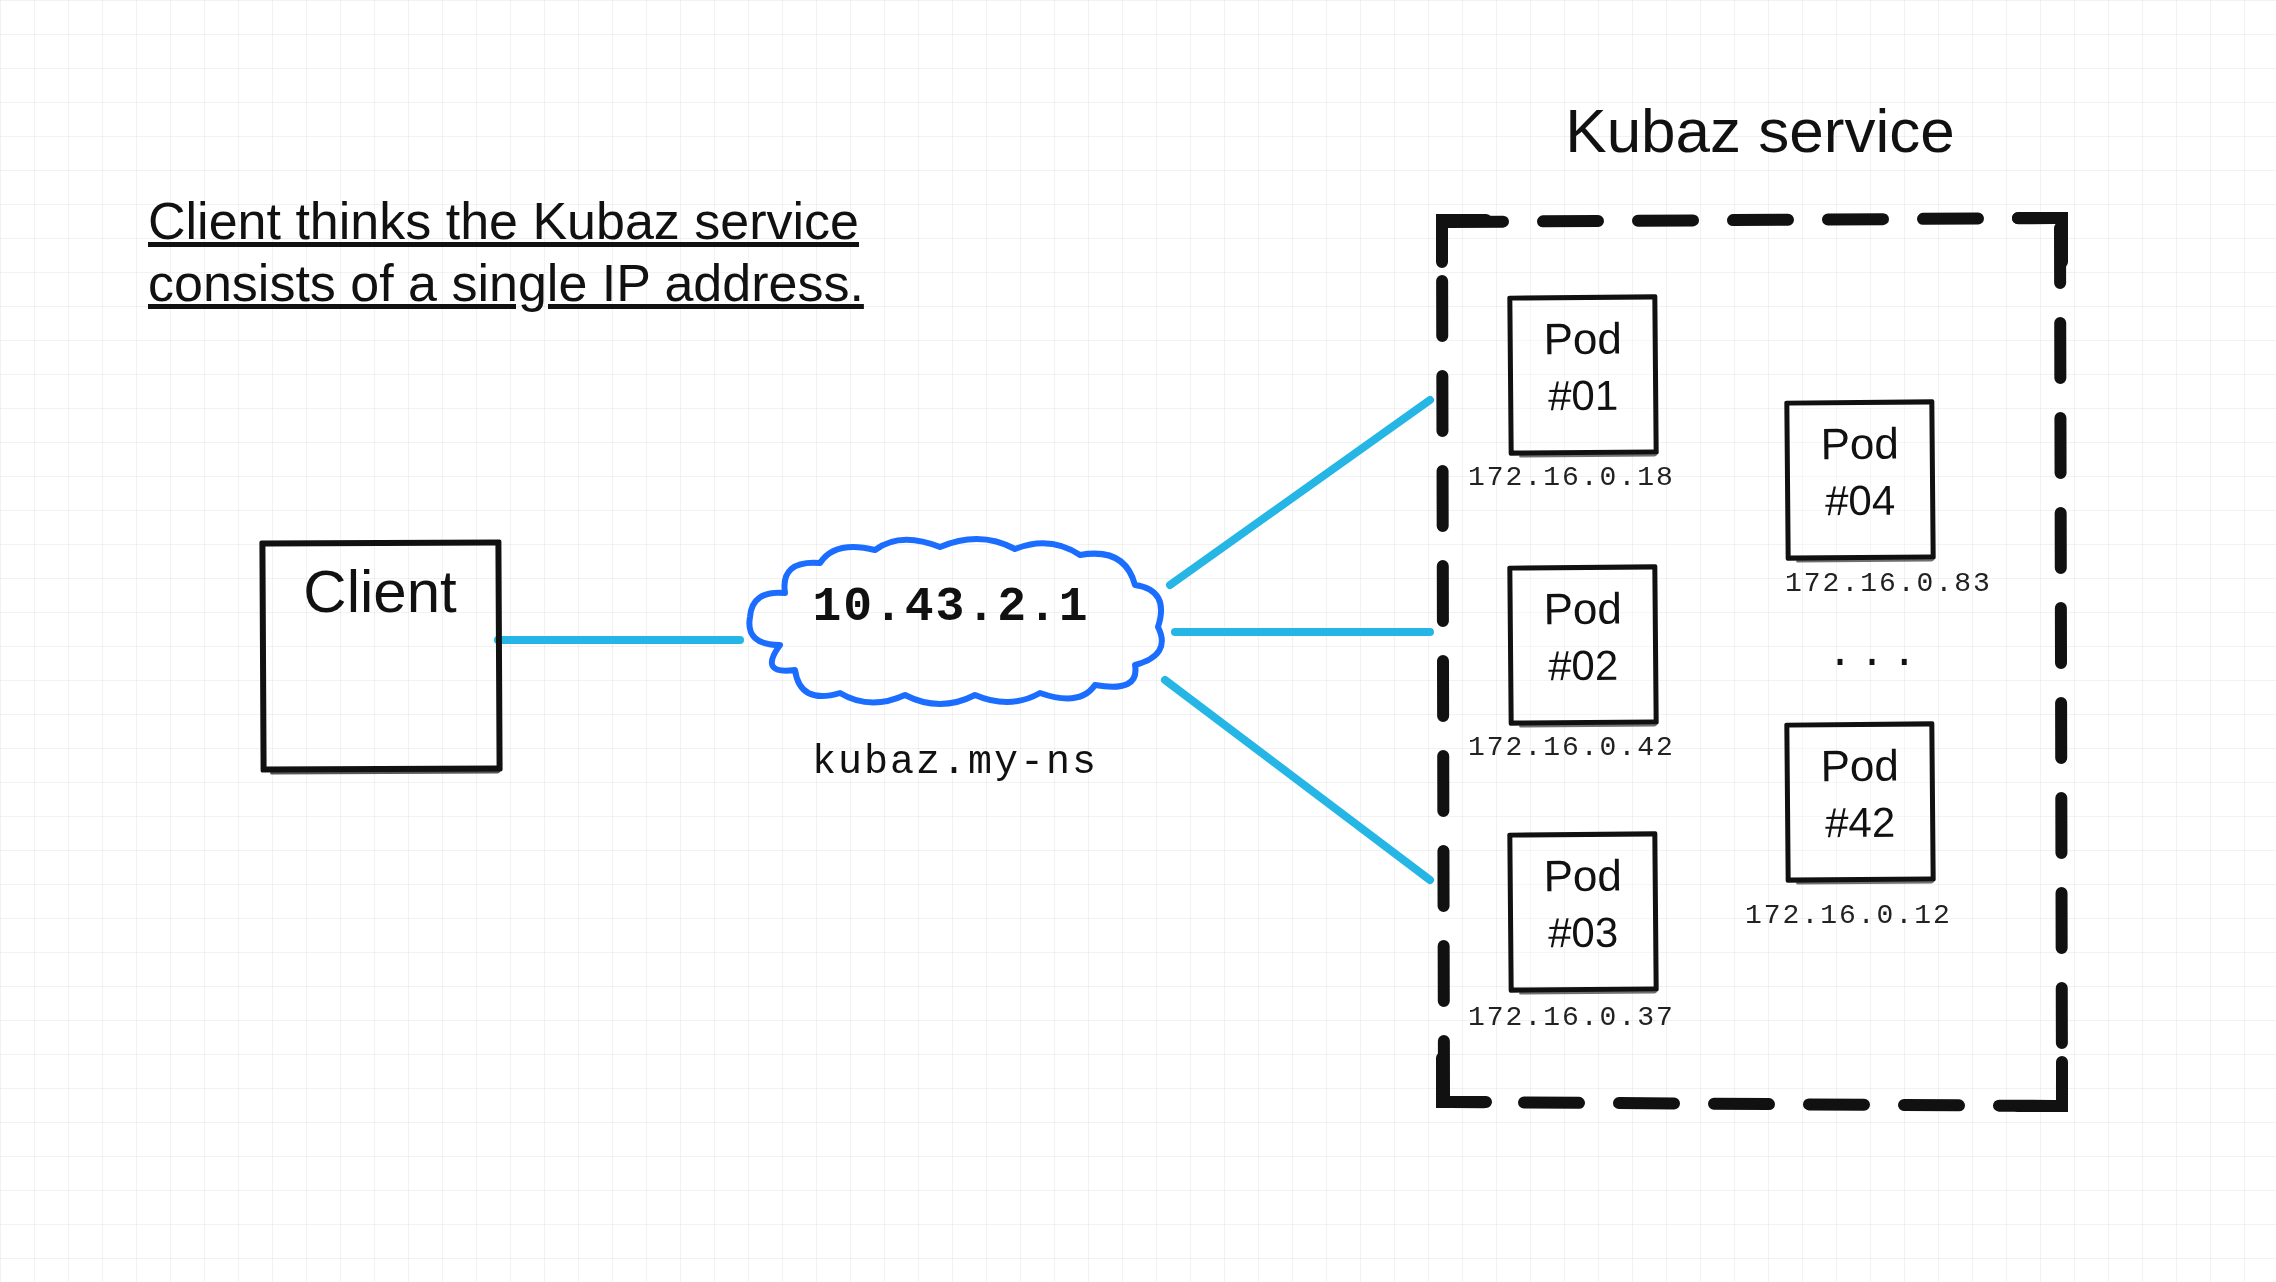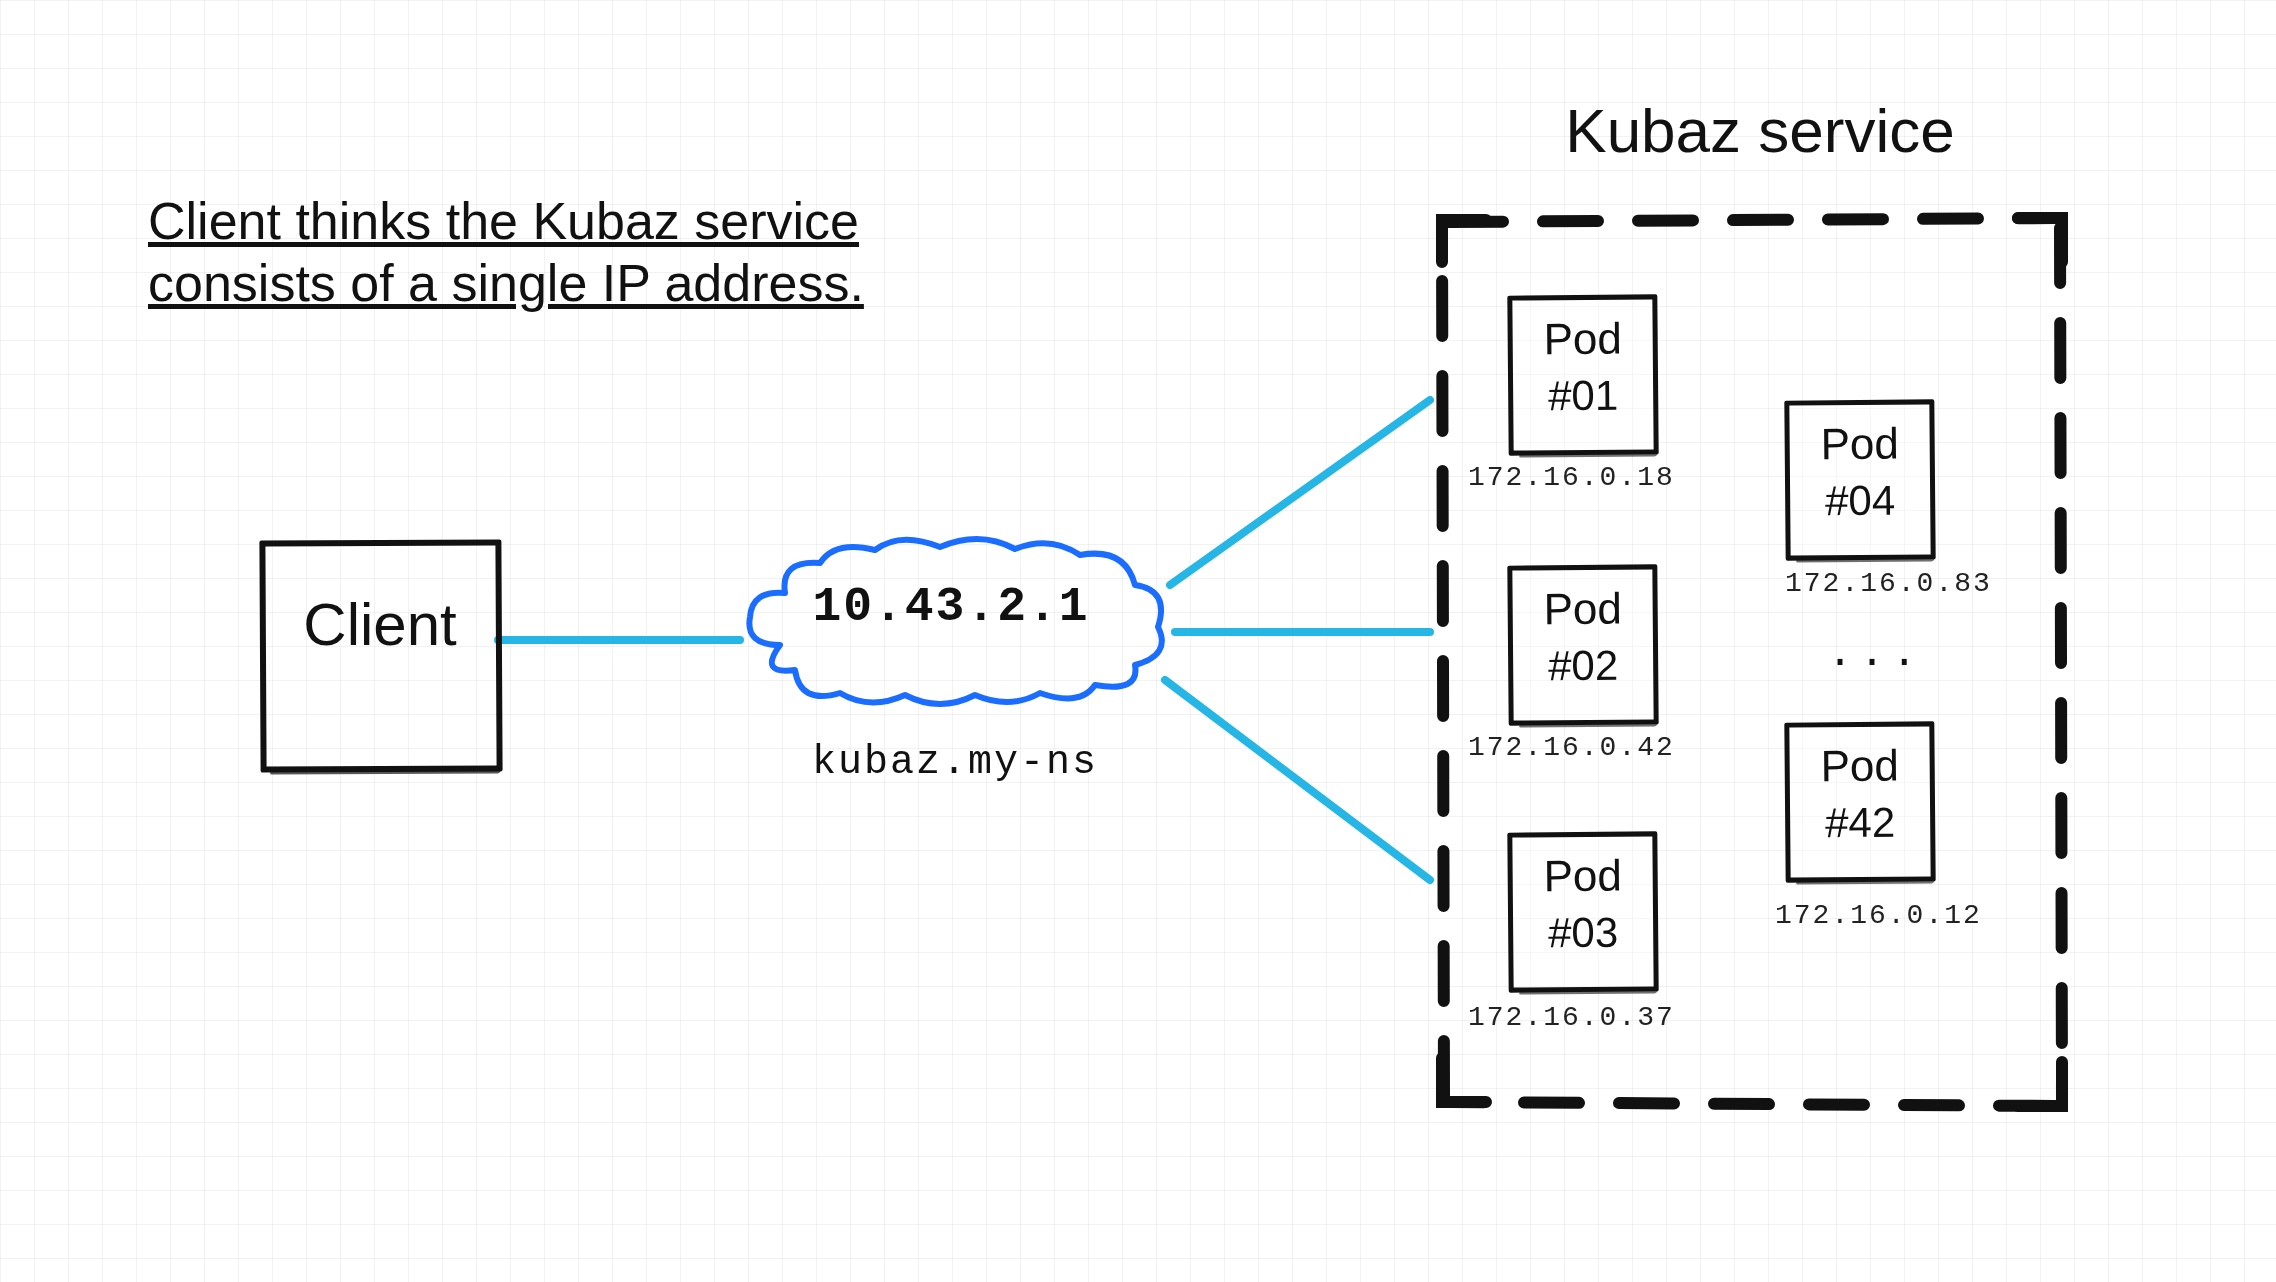--- a/index.html
+++ b/index.html
@@ -53,21 +53,21 @@
   .client {
     left: 260px;
     top: 540px;
     width: 230px;
     height: 220px;
     transform: rotate(-0.3deg);
   }
   .client-label {
     position: absolute;
     left: 280px;
-    top: 590px;
+    top: 557px;
     width: 200px;
     font-size: 60px;
     font-weight: 400;
     text-align: center;
   }
 
   .caption {
     position: absolute;
     left: 148px;
     top: 190px;
@@ -193,21 +193,21 @@
   .pod2 { left: 1508px; top: 565px; }
   .pod2ip { left: 1468px; top: 732px; }
   .pod3 { left: 1508px; top: 832px; }
   .pod3ip { left: 1468px; top: 1002px; }
 
   
   .pod4 { left: 1785px; top: 400px; }
   .pod4ip { left: 1745px; top: 568px; margin-left: 40px; }
   .ellipsis1 { left: 1828px; top: 628px; }
   .pod42 { left: 1785px; top: 722px; }
-  .pod42ip { left: 1745px; top: 900px; margin-left: 30px; }
+  .pod42ip { left: 1745px; top: 900px; }
 </style>
 </head>
 <body>
 
 <div class="stage">
 
   <svg class="lines" viewBox="0 0 2276 1282">
 
     <line x1="498" y1="640" x2="740" y2="640" stroke="#26b6e6" stroke-width="8" stroke-linecap="round"></line>
 

